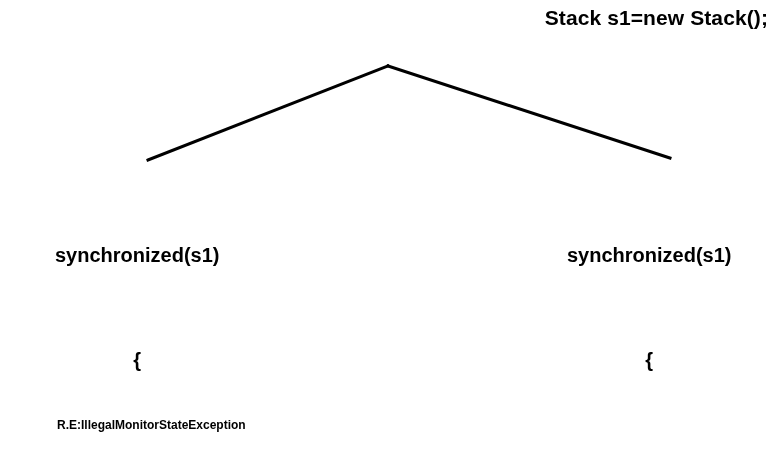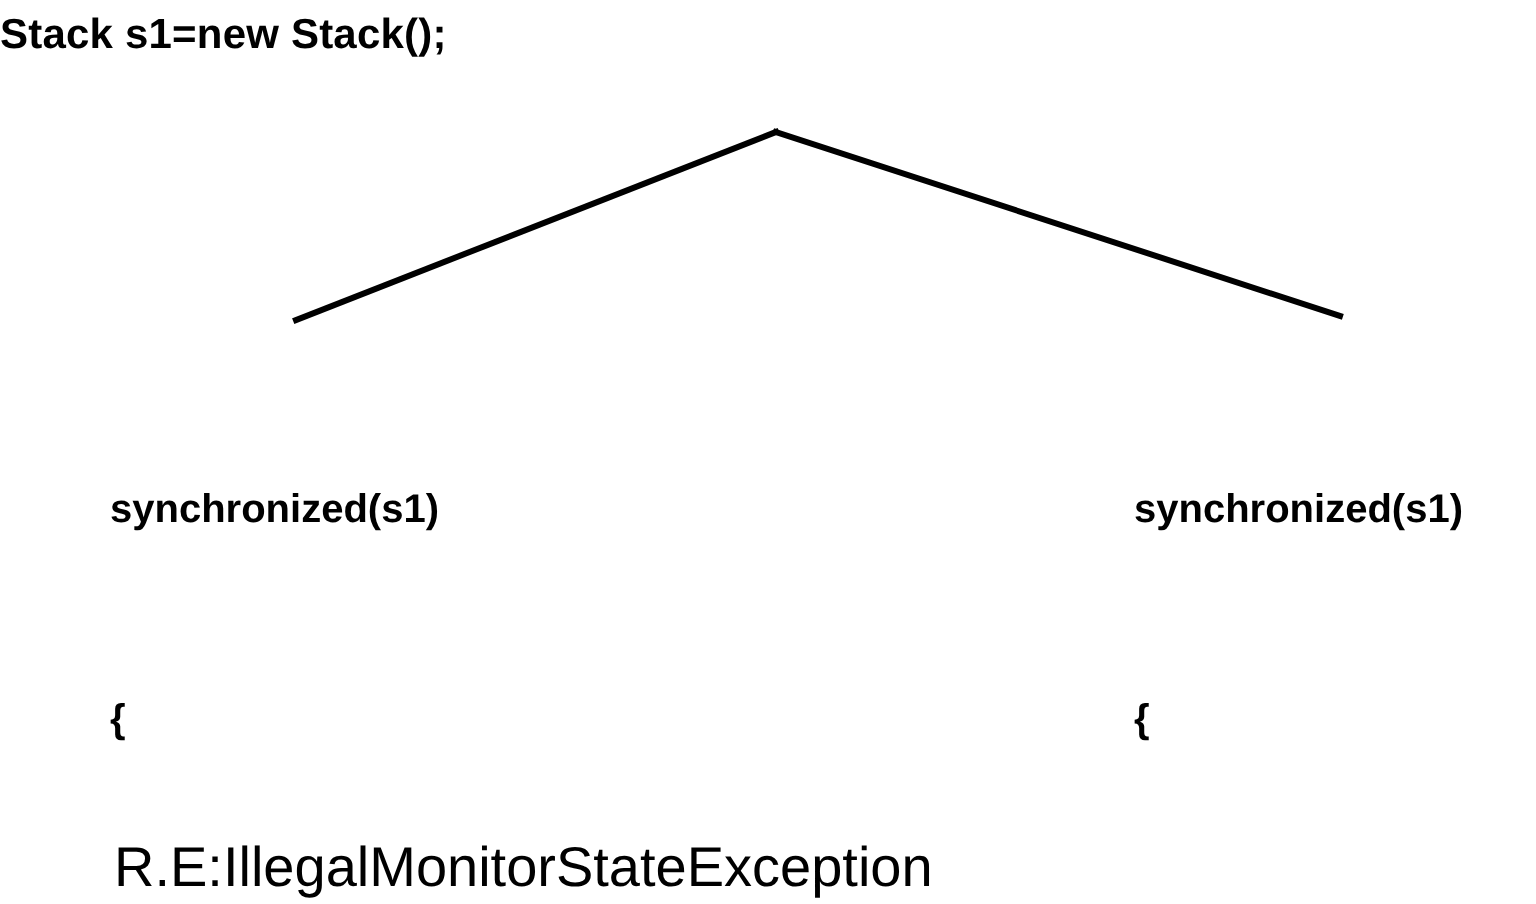--- a/index.html
+++ b/index.html
@@ -28,21 +28,21 @@
     height: 452px;
     pointer-events: none;
   }
 
   
   .decl-block {
     position: absolute;
     left: 0;
     top: 2px;
     width: 768px;
-    text-align: left;
+    text-align: right;
   }
   .decl-line {
     font-size: 21px;
     font-weight: bold;
     line-height: 31px;
     letter-spacing: 0.1px;
     white-space: pre;
   }
 
   
@@ -52,36 +52,37 @@
     font-weight: bold;
     line-height: 35px;
     white-space: pre;
   }
   #block-left  { left: 55px;  top: 168px; }
   #block-right { left: 567px; top: 168px; }
 
   .code-line {
     white-space: pre;
     height: 35px;
+    text-align: center;
   }
   .code-line.indent {
     padding-left: 52px;
   }
   .code-line.semis {
     font-size: 20px;
     letter-spacing: 1px;
   }
 
   
   #exception-note {
     position: absolute;
     left: 57px;
     top: 418px;
-    font-size: 28px;
-    font-weight: normal;
+    font-size: 12px;
+    font-weight: bold;
     white-space: pre;
   }
 </style>
 </head>
 <body>
 
 <div id="diagram">
 
   <svg id="connector" viewBox="0 0 768 452" xmlns="http://www.w3.org/2000/svg">
     <polyline points="148,160 388,66" fill="none" stroke="#000000" stroke-width="3" stroke-linecap="square"></polyline>

